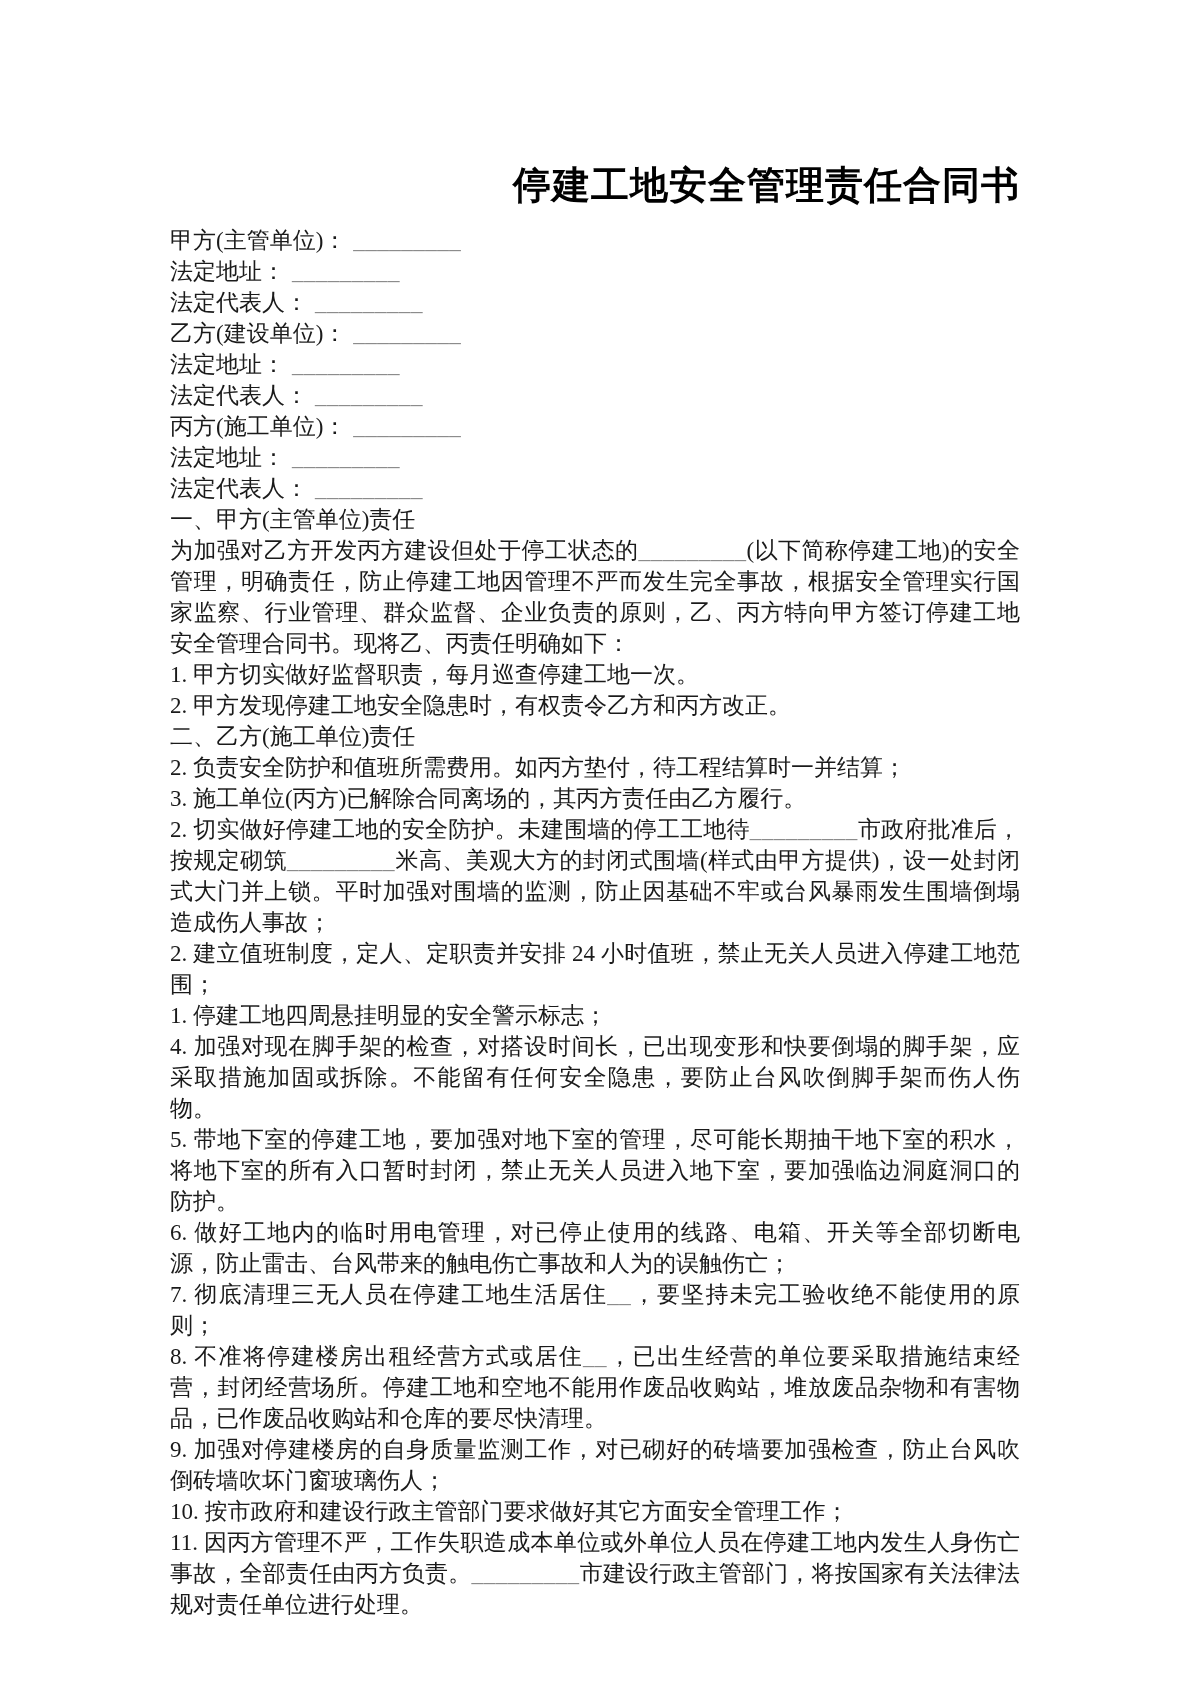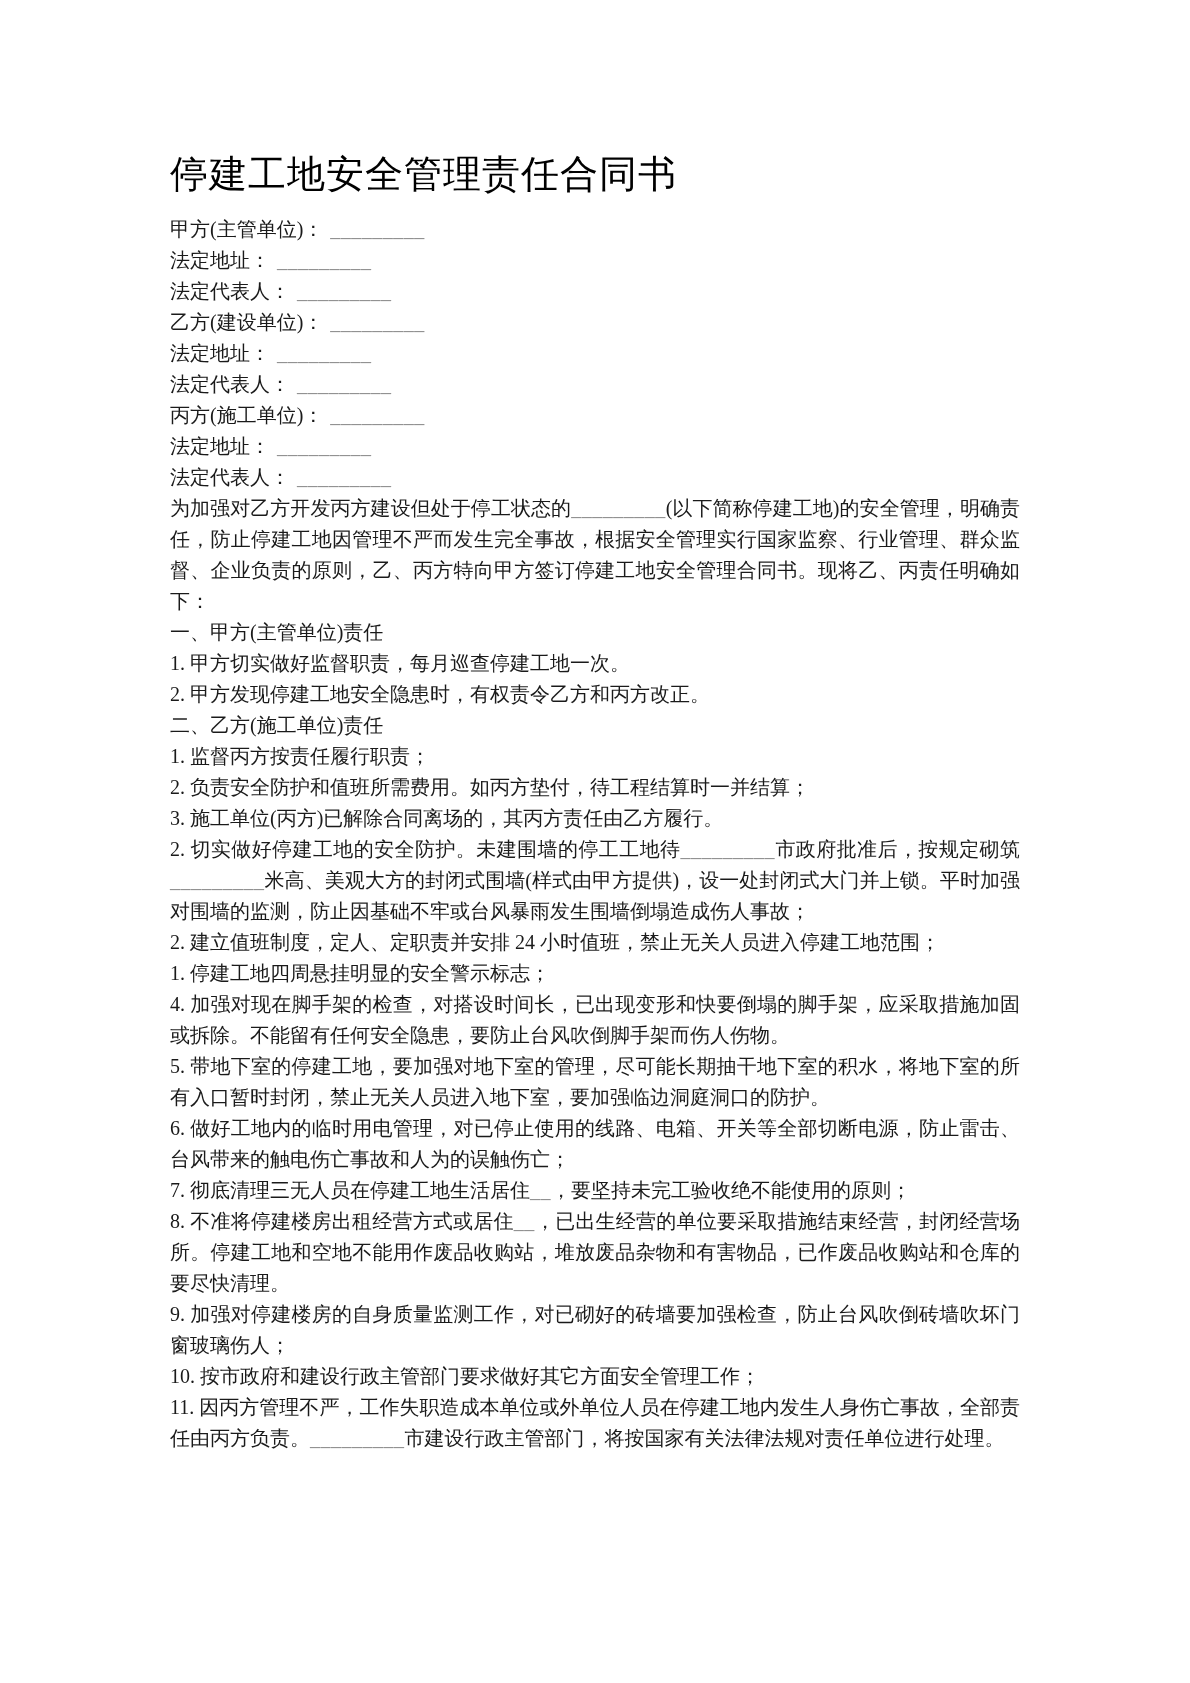--- a/index.html
+++ b/index.html
@@ -15,32 +15,32 @@
   }
   .page {
     box-sizing: border-box;
     width: 1190px;
     height: 1683px;
     padding: 148px 170px 0 170px;
     background: #ffffff;
     overflow: hidden;
   }
   .doc-title {
-    margin: 4px 0 16px 0;
+    margin: 15px 0 16px 0;
     font-size: 38px;
     line-height: 1.2;
-    font-weight: normal;
-    text-align: left;
+    font-weight: bold;
+    text-align: right;
     color: #000000;
     letter-spacing: 1px;
     font-family: "Liberation Serif", "DejaVu Serif", serif;
   }
   .line, .para {
     margin: 0;
-    font-size: 20px;
+    font-size: 23px;
     line-height: 31px;
     color: #1a1a1a;
   }
   .para {
     text-align: justify;
   }
   .blank {
     color: #8c8c8c;
     letter-spacing: 0.5px;
     white-space: nowrap;
@@ -61,28 +61,27 @@
     <p class="line party-line"><span>法定地址：</span><span class="blank">_________</span></p>
     <p class="line party-line"><span>法定代表人：</span><span class="blank">_________</span></p>
     <p class="line party-line"><span>乙方(建设单位)：</span><span class="blank">_________</span></p>
     <p class="line party-line"><span>法定地址：</span><span class="blank">_________</span></p>
     <p class="line party-line"><span>法定代表人：</span><span class="blank">_________</span></p>
     <p class="line party-line"><span>丙方(施工单位)：</span><span class="blank">_________</span></p>
     <p class="line party-line"><span>法定地址：</span><span class="blank">_________</span></p>
     <p class="line party-line"><span>法定代表人：</span><span class="blank">_________</span></p>
   </div>
 
+  <p class="para">一、甲方(主管单位)责任</p>
+
   <p class="para"><span>为加强对乙方开发丙方建设但处于停工状态的</span><span class="blank">_________</span><span>(以下简称停建工地)的安全管理，明确责任，防止停建工地因管理不严而发生完全事故，根据安全管理实行国家监察、行业管理、群众监督、企业负责的原则，乙、丙方特向甲方签订停建工地安全管理合同书。现将乙、丙责任明确如下：</span></p>
-
-  <p class="para">一、甲方(主管单位)责任</p>
   <p class="para">1. 甲方切实做好监督职责，每月巡查停建工地一次。</p>
   <p class="para">2. 甲方发现停建工地安全隐患时，有权责令乙方和丙方改正。</p>
 
   <p class="para">二、乙方(施工单位)责任</p>
-  <p class="para">1. 监督丙方按责任履行职责；</p>
   <p class="para">2. 负责安全防护和值班所需费用。如丙方垫付，待工程结算时一并结算；</p>
   <p class="para">3. 施工单位(丙方)已解除合同离场的，其丙方责任由乙方履行。</p>
 
   <p class="para"><span>2. 切实做好停建工地的安全防护。未建围墙的停工工地待</span><span class="blank">_________</span><span>市政府批准后，按规定砌筑</span><span class="blank">_________</span><span>米高、美观大方的封闭式围墙(样式由甲方提供)，设一处封闭式大门并上锁。平时加强对围墙的监测，防止因基础不牢或台风暴雨发生围墙倒塌造成伤人事故；</span></p>
   <p class="para">2. 建立值班制度，定人、定职责并安排 24 小时值班，禁止无关人员进入停建工地范围；</p>
   <p class="para">1. 停建工地四周悬挂明显的安全警示标志；</p>
   <p class="para">4. 加强对现在脚手架的检查，对搭设时间长，已出现变形和快要倒塌的脚手架，应采取措施加固或拆除。不能留有任何安全隐患，要防止台风吹倒脚手架而伤人伤物。</p>
   <p class="para">5. 带地下室的停建工地，要加强对地下室的管理，尽可能长期抽干地下室的积水，将地下室的所有入口暂时封闭，禁止无关人员进入地下室，要加强临边洞庭洞口的防护。</p>
   <p class="para">6. 做好工地内的临时用电管理，对已停止使用的线路、电箱、开关等全部切断电源，防止雷击、台风带来的触电伤亡事故和人为的误触伤亡；</p>
   <p class="para"><span>7. 彻底清理三无人员在停建工地生活居住</span><span class="blank">__</span><span>，要坚持未完工验收绝不能使用的原则；</span></p>

